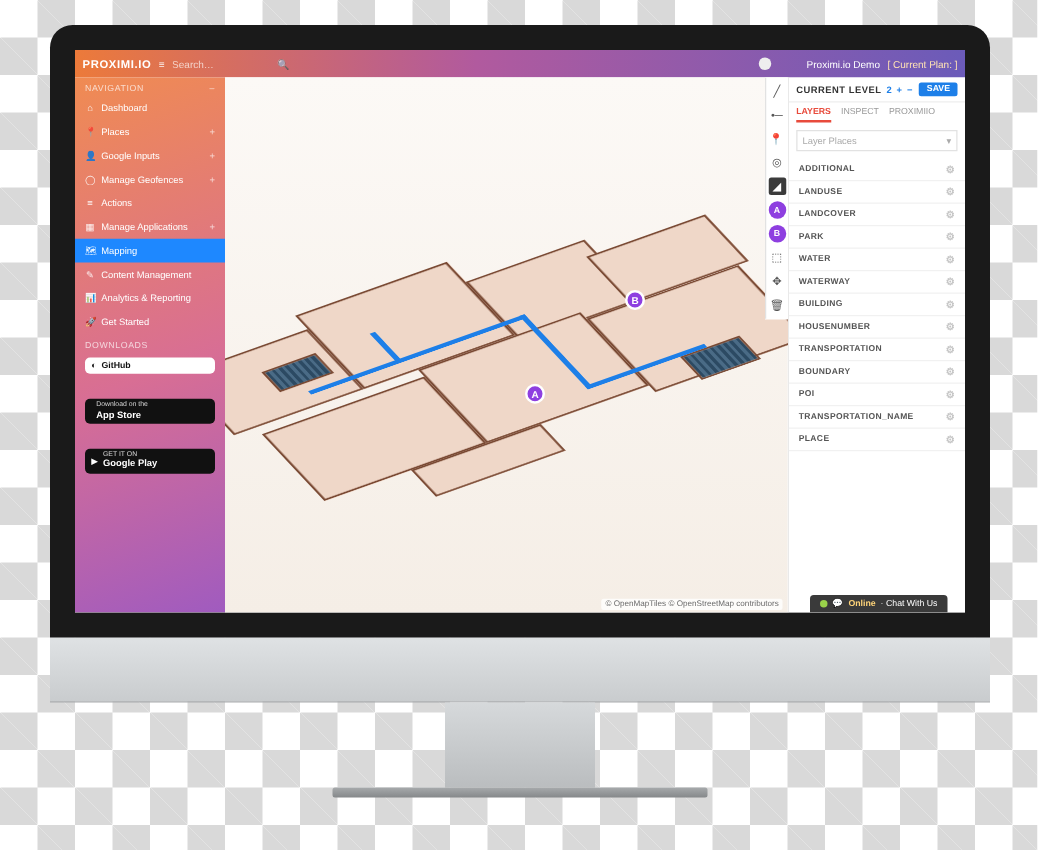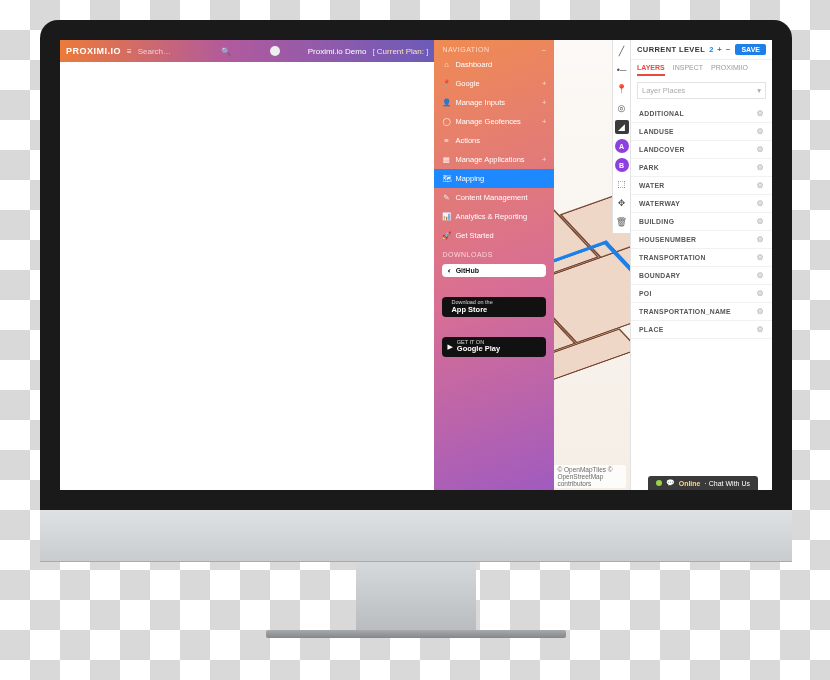--- a/index.html
+++ b/index.html
@@ -47,21 +47,21 @@
   }
   .imac .screen {
     position: absolute; inset: 20px;
     background: #fff;
     overflow: hidden;
     font-size: 8px;
     color: #333;
   }
 
   
-  .app { display: flex; flex-direction: row; width: 100%; height: 100%; border-radius: 17px; }
+  .app { display: flex; flex-direction: column; width: 100%; height: 100%; border-radius: 17px; }
 
   
   .topbar {
     height: 22px;
     background: linear-gradient(90deg,#ec7a3a 0%,#b15a9e 45%,#6b5bb9 100%);
     display: flex; align-items: center; color: #fff;
     padding: 0 6px; gap: 6px;
   }
   .brand { font-weight: 700; letter-spacing: .5px; font-size: 9px; }
   .hamburger { opacity: .9; }
@@ -203,26 +203,26 @@
                 <span>NAVIGATION</span>
                   <span>–</span>
               </div>
               <div id="nav-items">
                   <div class="nav-item">
                     <span class="ic">⌂</span>
                     <span>Dashboard</span>
                   </div>
                   <div class="nav-item">
                     <span class="ic">📍</span>
-                    <span>Google</span>
+                    <span>Places</span>
                     <span class="plus">+</span>
                   </div>
                   <div class="nav-item">
                     <span class="ic">👤</span>
-                    <span>Manage Inputs</span>
+                    <span>Google Inputs</span>
                     <span class="plus">+</span>
                   </div>
                   <div class="nav-item">
                     <span class="ic">◯</span>
                     <span>Manage Geofences</span>
                     <span class="plus">+</span>
                   </div>
                   <div class="nav-item">
                     <span class="ic">≡</span>
                     <span>Actions</span>

